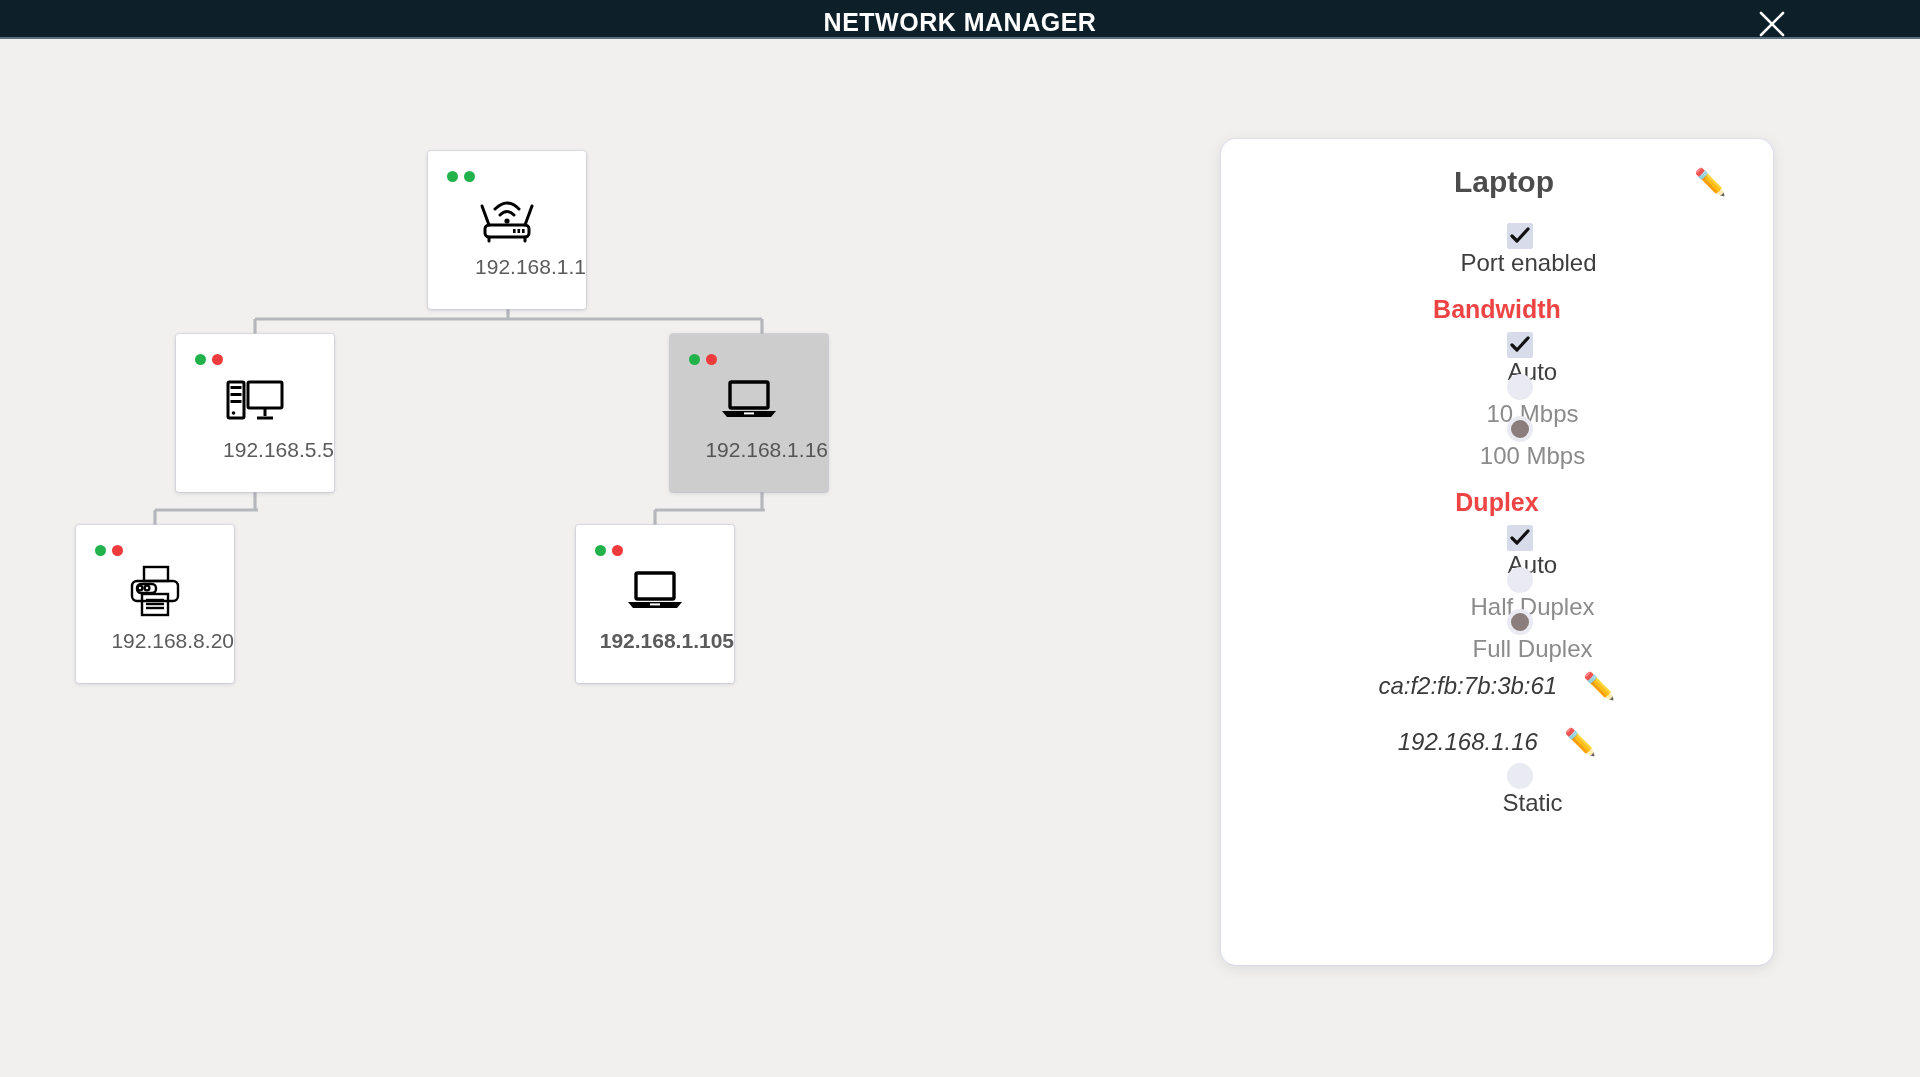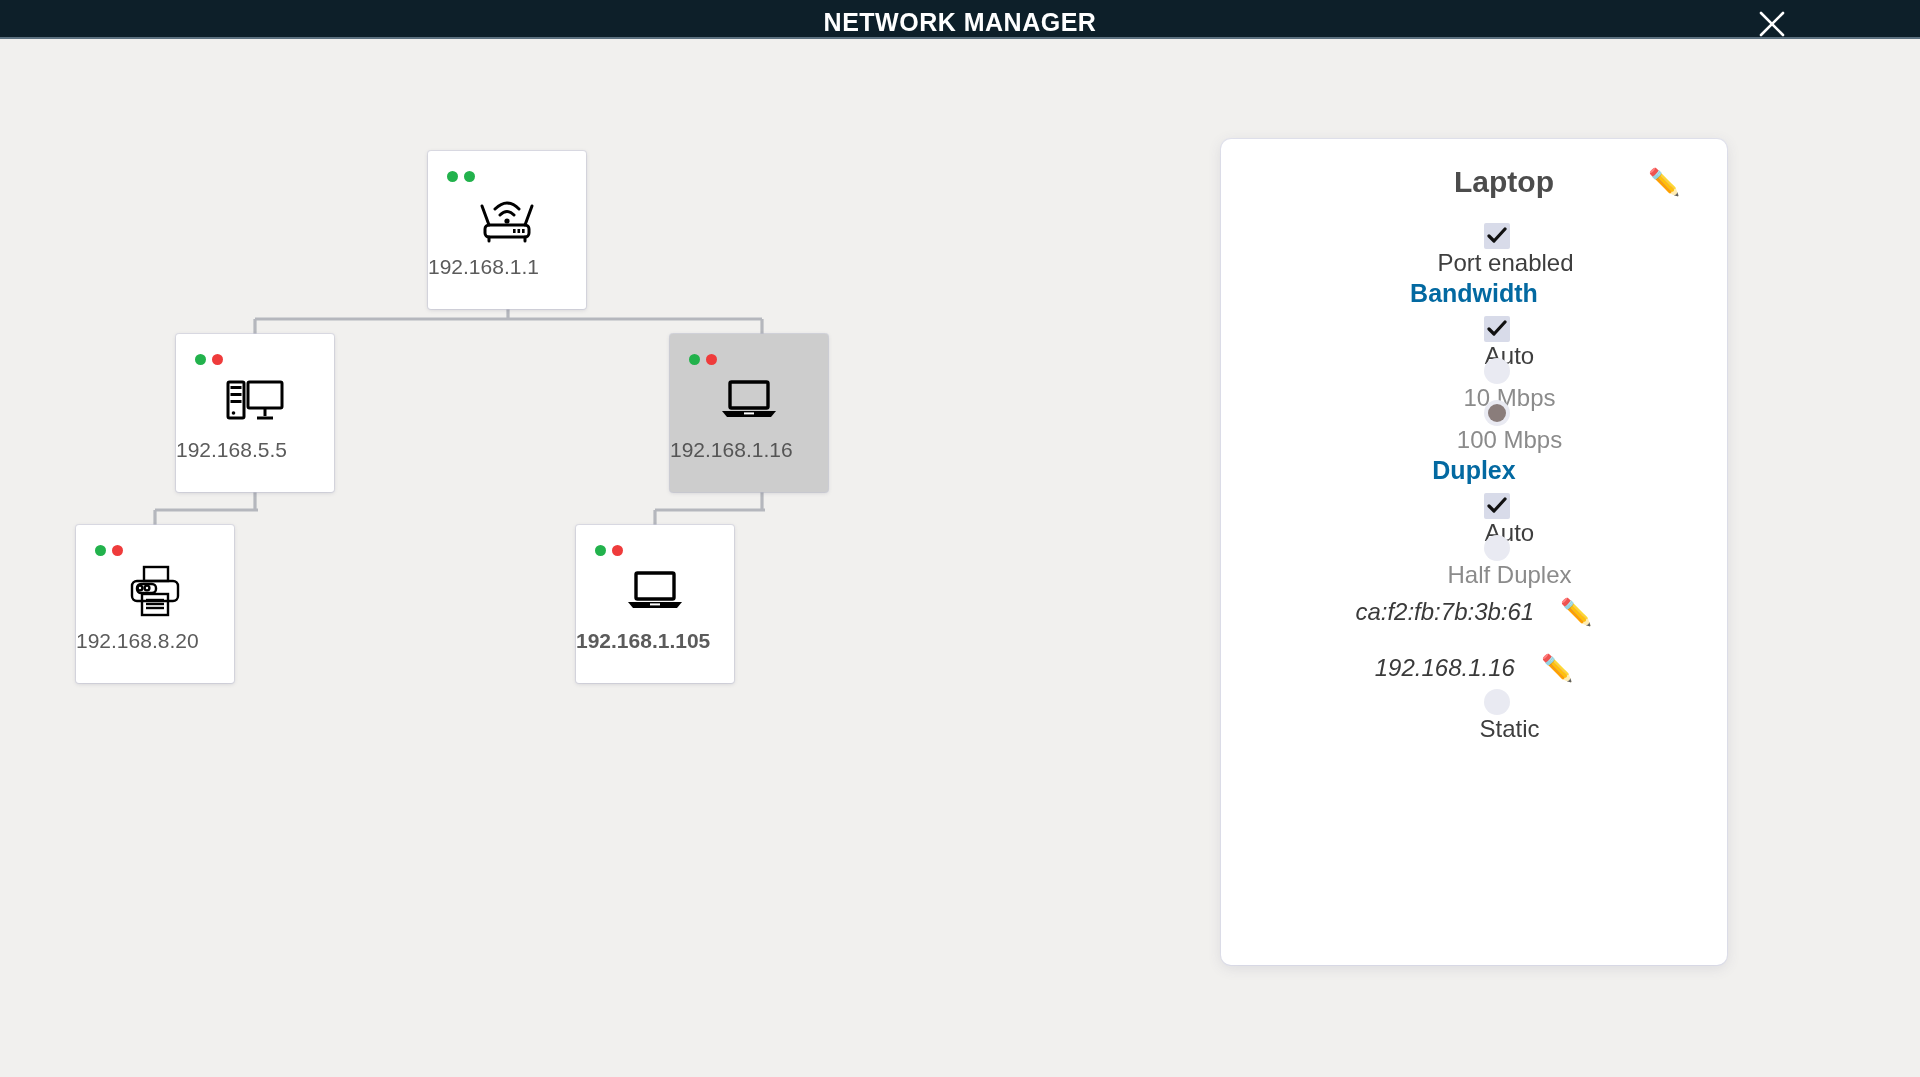--- a/index.html
+++ b/index.html
@@ -65,34 +65,34 @@
   .led.red   { background: #ef3b3b; }
   .node .glyph {
     position: absolute; left: 0; top: 36px;
     width: 158px; height: 60px;
     display: flex; align-items: center; justify-content: center;
   }
   .node .glyph svg { display: block; }
   .node .ip {
     position: absolute; left: 0; top: 104px;
     width: 158px;
-    text-align: left;
+    text-align: right;
     font-size: 21px;
     color: #5b5b5b;
     white-space: nowrap;
   }
   .node.selected .ip { color: #555555; }
 
   
   .panel {
     position: absolute;
     left: 1221px; top: 139px;
-    width: 506px; height: 826px;
+    width: 552px; height: 826px;
     background: #ffffff;
-    border-radius: 10px;
+    border-radius: 15px;
     box-shadow: 0 3px 14px rgba(70,70,110,0.13), 0 0 0 1px rgba(226,228,240,0.8);
   }
   .panel-header {
     position: relative;
     height: 84px;
   }
   .panel-title {
     position: absolute; left: 0; top: 26px;
     width: 566px;
     text-align: center;
@@ -155,21 +155,22 @@
     position: absolute; left: 3px; top: 3px;
     width: 20px; height: 20px;
     border-radius: 50%;
     background: #240606;
   }
 
   .section-head {
     text-align: center;
     font-size: 25px;
     font-weight: bold;
-    color: #0369a1;
+    color: #ef4444;
+    margin-top: 16px;
     margin-bottom: 8px;
   }
   .value-row {
     display: flex;
     align-items: center;
     justify-content: center;
     gap: 26px;
     height: 42px;
   }
   .value-row .val {
@@ -367,20 +368,24 @@
       </svg>
     </span>
     <span class="lbl indent">Auto</span>
   </div>
 
   <div class="row">
     <span class="radio"></span>
     <span class="lbl muted indent">Half Duplex</span>
   </div>
 
+  <div class="row">
+    <span class="radio on-gray"></span>
+    <span class="lbl muted indent">Full Duplex</span>
+  </div>
 
   <div class="spacer-sm"></div>
 
   <div class="value-row">
     <span class="val">ca:f2:fb:7b:3b:61</span>
     <span class="pencil">✏️</span>
   </div>
 
   <div class="spacer-sm"></div>
 

